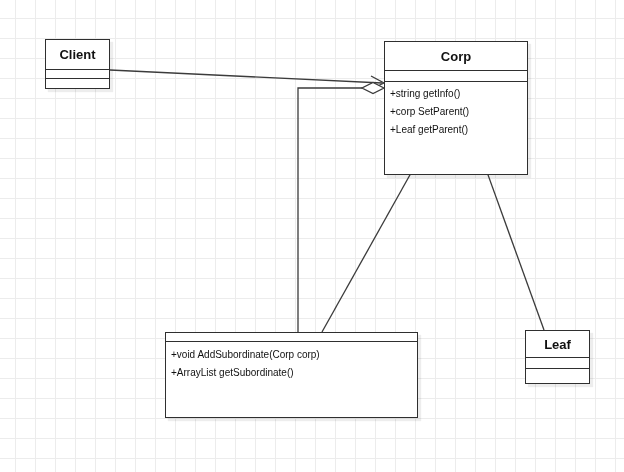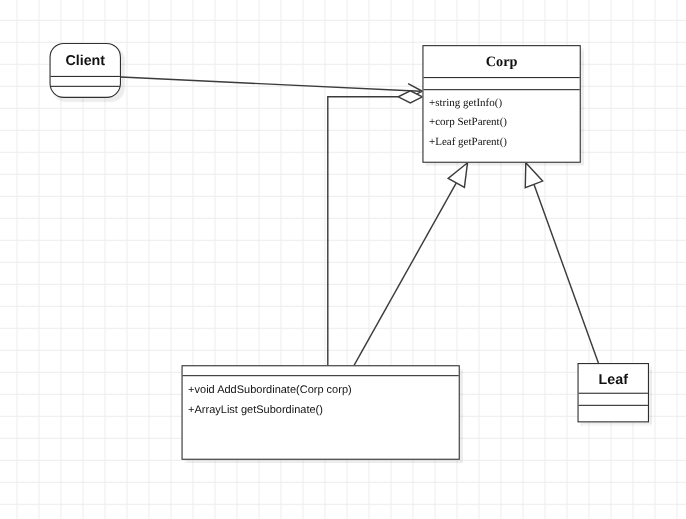--- a/index.html
+++ b/index.html
@@ -51,24 +51,24 @@
   }
   .uml-methods {
     box-sizing: border-box;
     font-size: 10px;
     line-height: 18px;
     padding: 3px 0 0 5px;
     white-space: nowrap;
     overflow: hidden;
   }
   
-  #class-client  { left: 45px;  top: 39px;  width: 65px;  height: 50px; border-radius: 13px; }
+  #class-client  { left: 45px;  top: 39px;  width: 65px;  height: 50px; }
   #class-client .uml-title   { height: 30px; }
   #class-client .uml-attrs   { height: 9px; }
-  #class-corp    { left: 384px; top: 41px;  width: 144px; height: 107px; font-family: Liberation Serif, serif; }
+  #class-corp    { left: 384px; top: 41px;  width: 144px; height: 134px; }
   #class-corp .uml-title     { height: 29px; }
   #class-corp .uml-attrs     { height: 11px; }
   #class-branch  { left: 165px; top: 332px; width: 253px; height: 86px; }
   #class-branch .uml-title   { height: 25px; }
   #class-branch .uml-attrs   { height: 9px; }
   #class-branch .uml-methods { padding-top: 4px; }
   #class-leaf    { left: 525px; top: 330px; width: 65px;  height: 54px; }
   #class-leaf .uml-title     { height: 27px; }
   #class-leaf .uml-attrs     { height: 11px; }
 </style>

